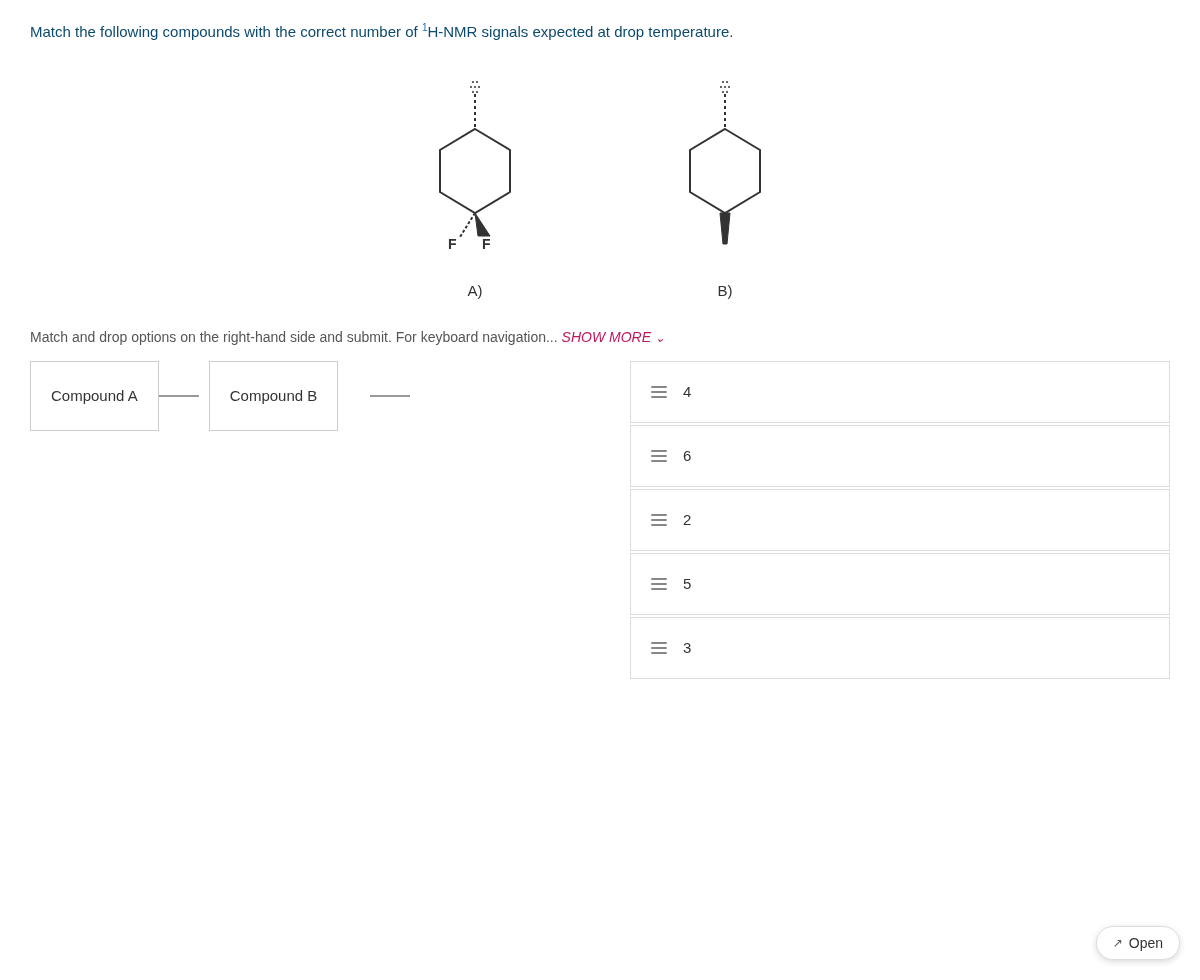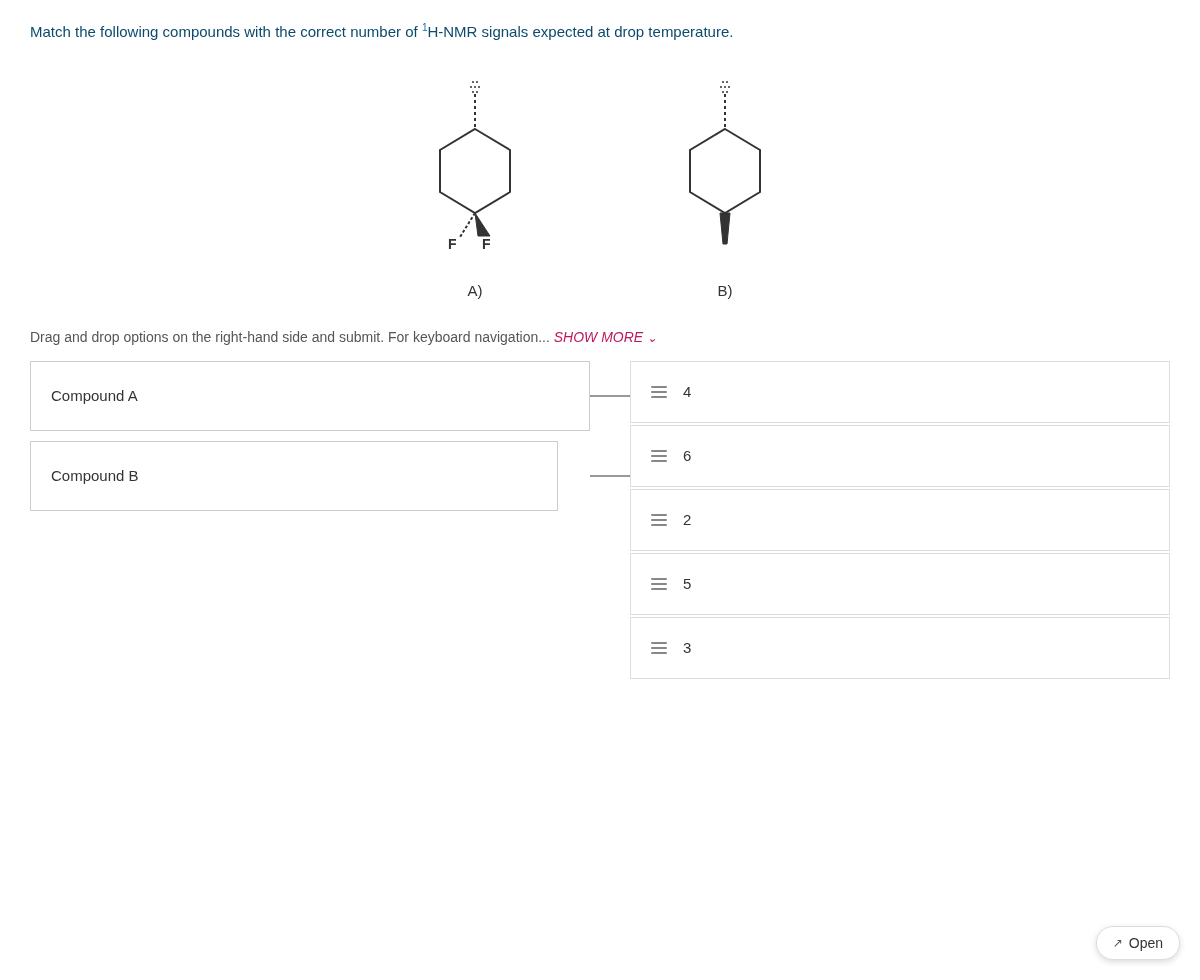--- a/index.html
+++ b/index.html
@@ -172,29 +172,29 @@
 
       <line x1="62" y1="18" x2="68" y2="18" stroke="#333" stroke-width="1.5" stroke-dasharray="2,2"></line>
       <line x1="60" y1="13" x2="70" y2="13" stroke="#333" stroke-width="1.5" stroke-dasharray="2,2"></line>
       <line x1="62" y1="8" x2="68" y2="8" stroke="#333" stroke-width="1.5" stroke-dasharray="2,2"></line>
     </svg>
     <span class="diagram-label">B)</span>
   </div>
 </div>
 
 <div class="dnd-instruction">
-  <span>Drag and drop options on the right-hand side and submit. For keyboard navigation...</span>
+  <span>Match and drop options on the right-hand side and submit. For keyboard navigation...</span>
   <a href="#" class="show-more">
     <span>SHOW MORE</span> <span class="chevron">⌄</span>
   </a>
 </div>
 
 <div class="full-matching">
 
-  <div style="display:flex; flex-direction:column; gap:10px; flex:0 0 600px;text-align:right;">
+  <div style="display:flex; flex-direction:row; gap:10px; flex:0 0 600px;text-align:right;">
 
     <div style="display:flex; align-items:center;">
       <div class="compound-box" style="flex:1;">
         <span>Compound A</span>
       </div>
       <div style="width:40px; height:2px; background:#999; flex-shrink:0;"></div>
     </div>
 
     <div style="display:flex; align-items:center;gap:32px;">
       <div class="compound-box" style="flex:1;">

